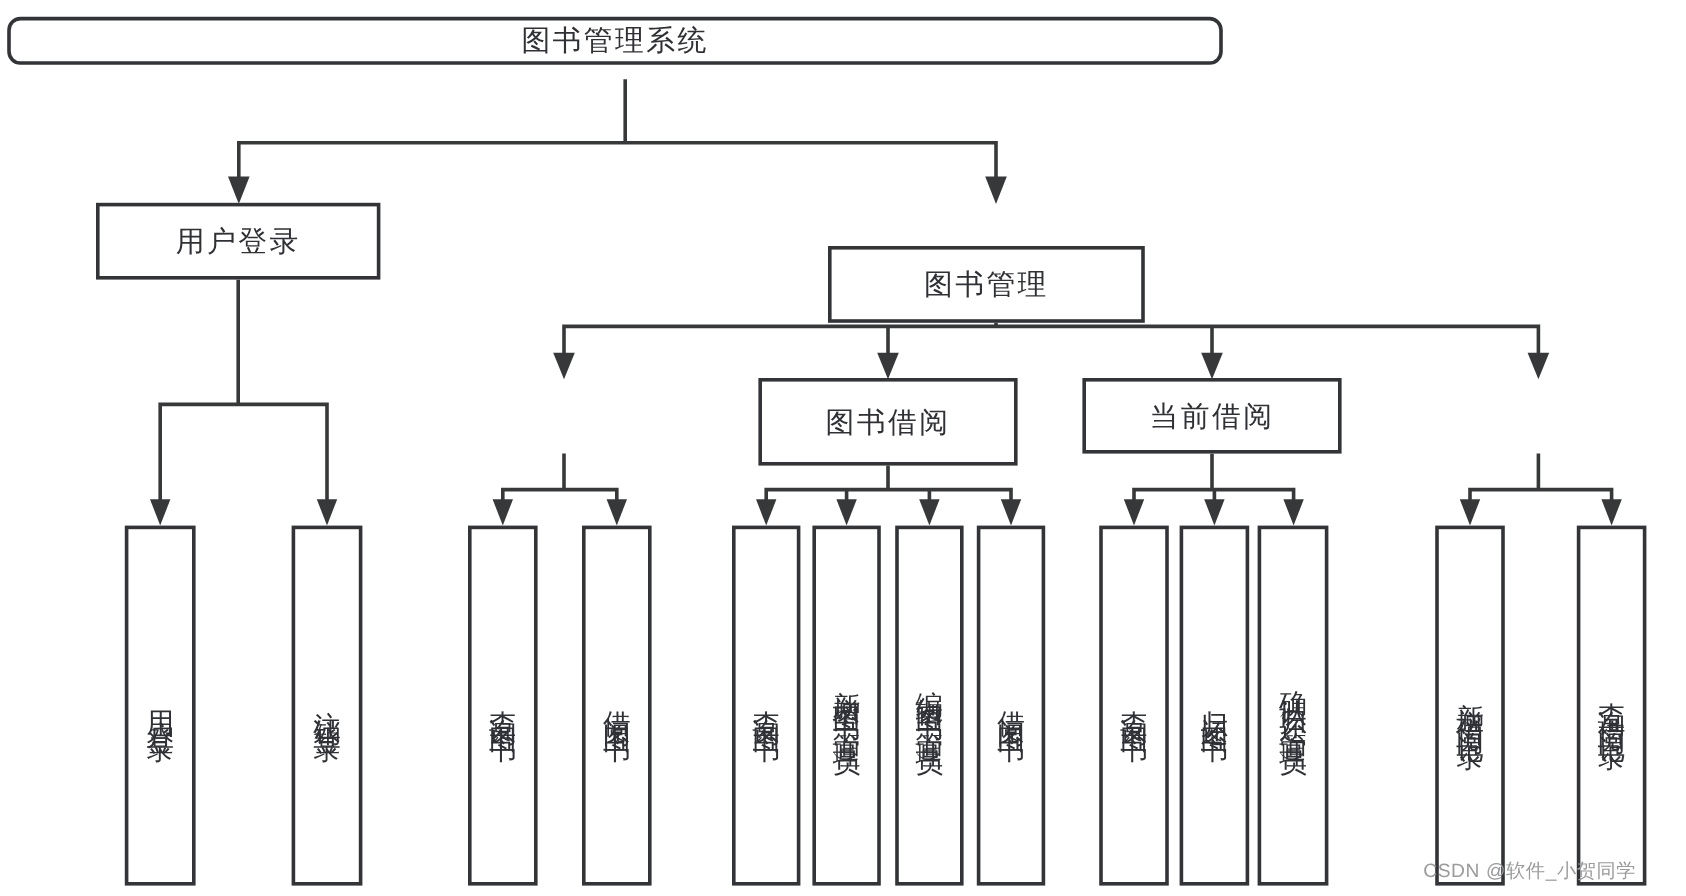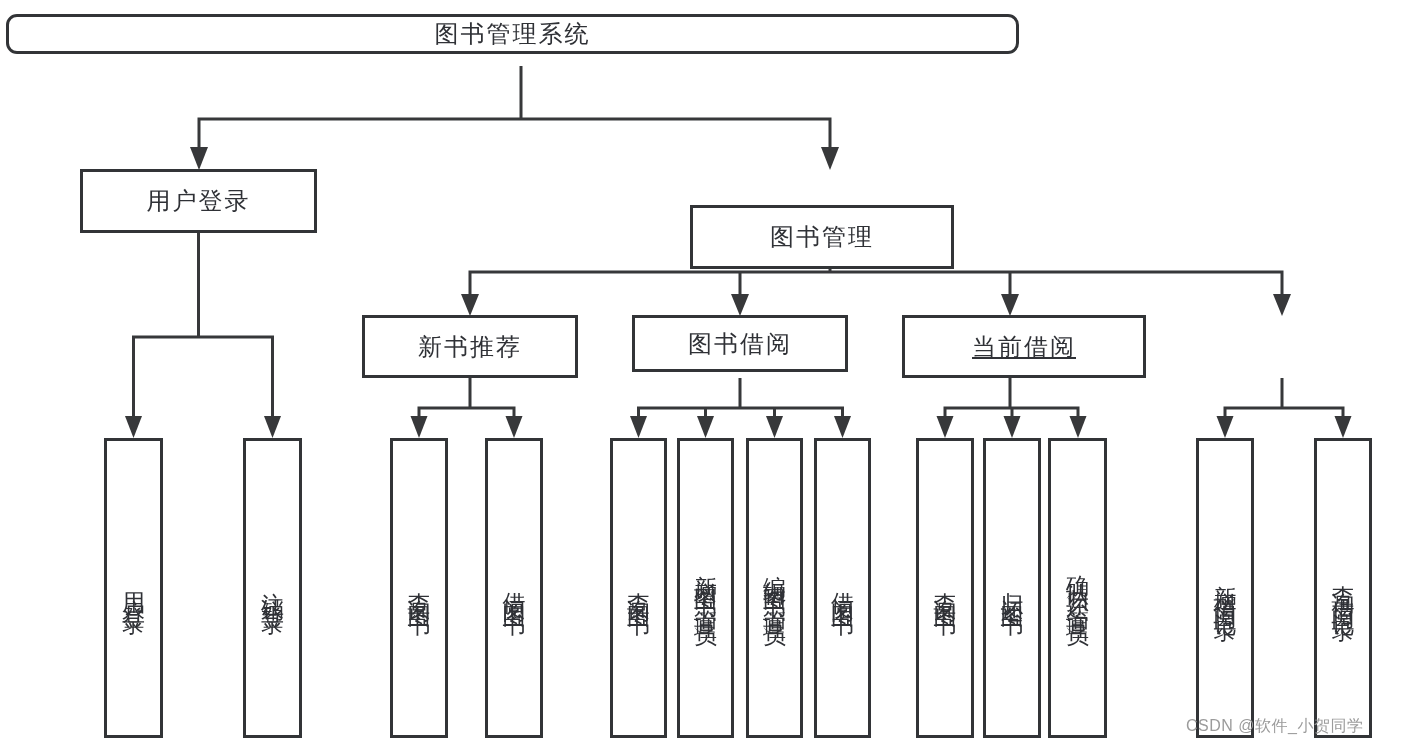--- a/index.html
+++ b/index.html
@@ -113,27 +113,24 @@
     <span>图书管理系统</span>
   </div>
 
   <div class="node h" style="left:80px; top:169px; width:237px; height:64px;">
     <span>用户登录</span>
   </div>
   <div class="node h" style="left:690px; top:169px; width:264px; height:64px;margin-top:36px;">
     <span>图书管理</span>
   </div>
 
-  <div class="node h" style="left:362px; top:315px; width:216px; height:63px;">
-    <span>新书推荐</span>
-  </div>
-  <div class="node h" style="left:632px; top:315px; width:216px; height:57px;">
+  <div class="node h" style="left:632px; top:315px; width:216px; height:73px;">
     <span>图书借阅</span>
   </div>
-  <div class="node h" style="left:902px; top:315px; width:244px; height:63px;text-decoration:underline;">
+  <div class="node h" style="left:902px; top:315px; width:216px; height:63px;">
     <span>当前借阅</span>
   </div>
 
   <div class="node v" style="left:104px; top:438px; width:59px; height:300px;">
     <span>用户登录</span>
   </div>
   <div class="node v" style="left:243px; top:438px; width:59px; height:300px;">
     <span>注销登录</span>
   </div>
 

